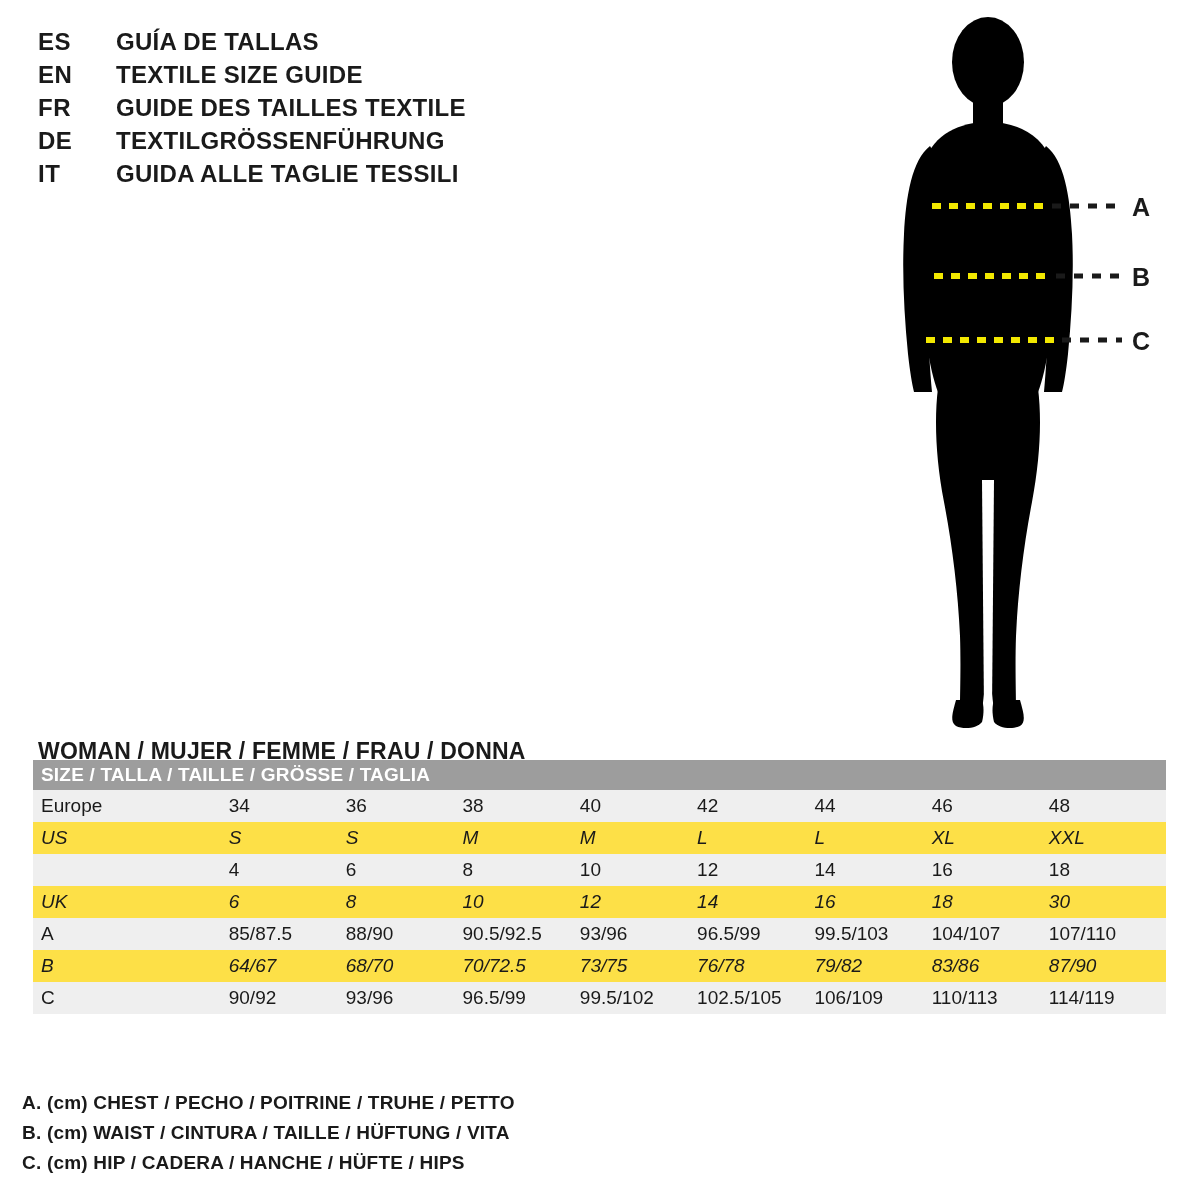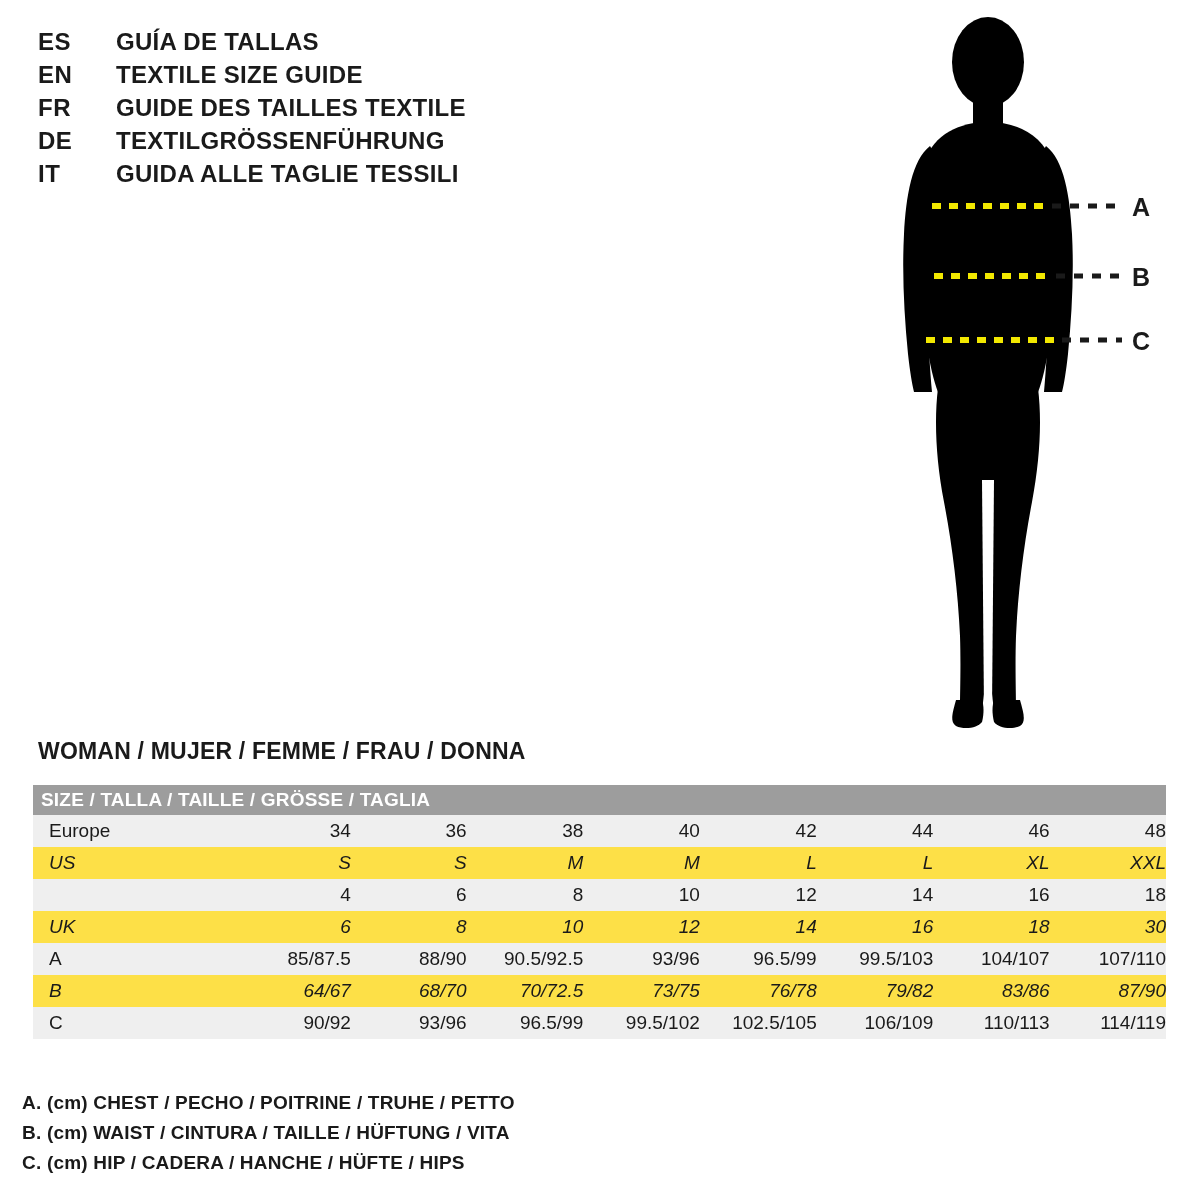--- a/index.html
+++ b/index.html
@@ -70,21 +70,21 @@
     top: 738px;
     font-size: 23px;
     font-weight: bold;
     letter-spacing: 0.2px;
   }
 
   
   #size-table {
     position: absolute;
     left: 33px;
-    top: 785px;
+    top: 760px;
     width: 1133px;
     border-collapse: collapse;
     font-size: 19px;
   }
   #size-table td, #size-table th {
     padding: 0;
     height: 32px;
     vertical-align: middle;
   }
   #size-table .hdr-row td {
@@ -94,26 +94,26 @@
     text-align: left;
     padding-left: 8px;
     height: 30px;
     font-size: 19px;
     letter-spacing: 0.2px;
   }
   #size-table .row-even td { background: #efefef; }
   #size-table .row-odd  td { background: #fde047; font-style: italic; }
   #size-table td.rowlabel {
     text-align: left;
-    padding-left: 16px;
+    padding-left: 8px;
     width: 190px;
     font-weight: normal;
   }
   #size-table td.val {
-    text-align: right;
+    text-align: left;
     width: 118px;
     font-weight: normal;
   }
 
   
   #legend {
     position: absolute;
     left: 22px;
     top: 1088px;
     width: 700px;

